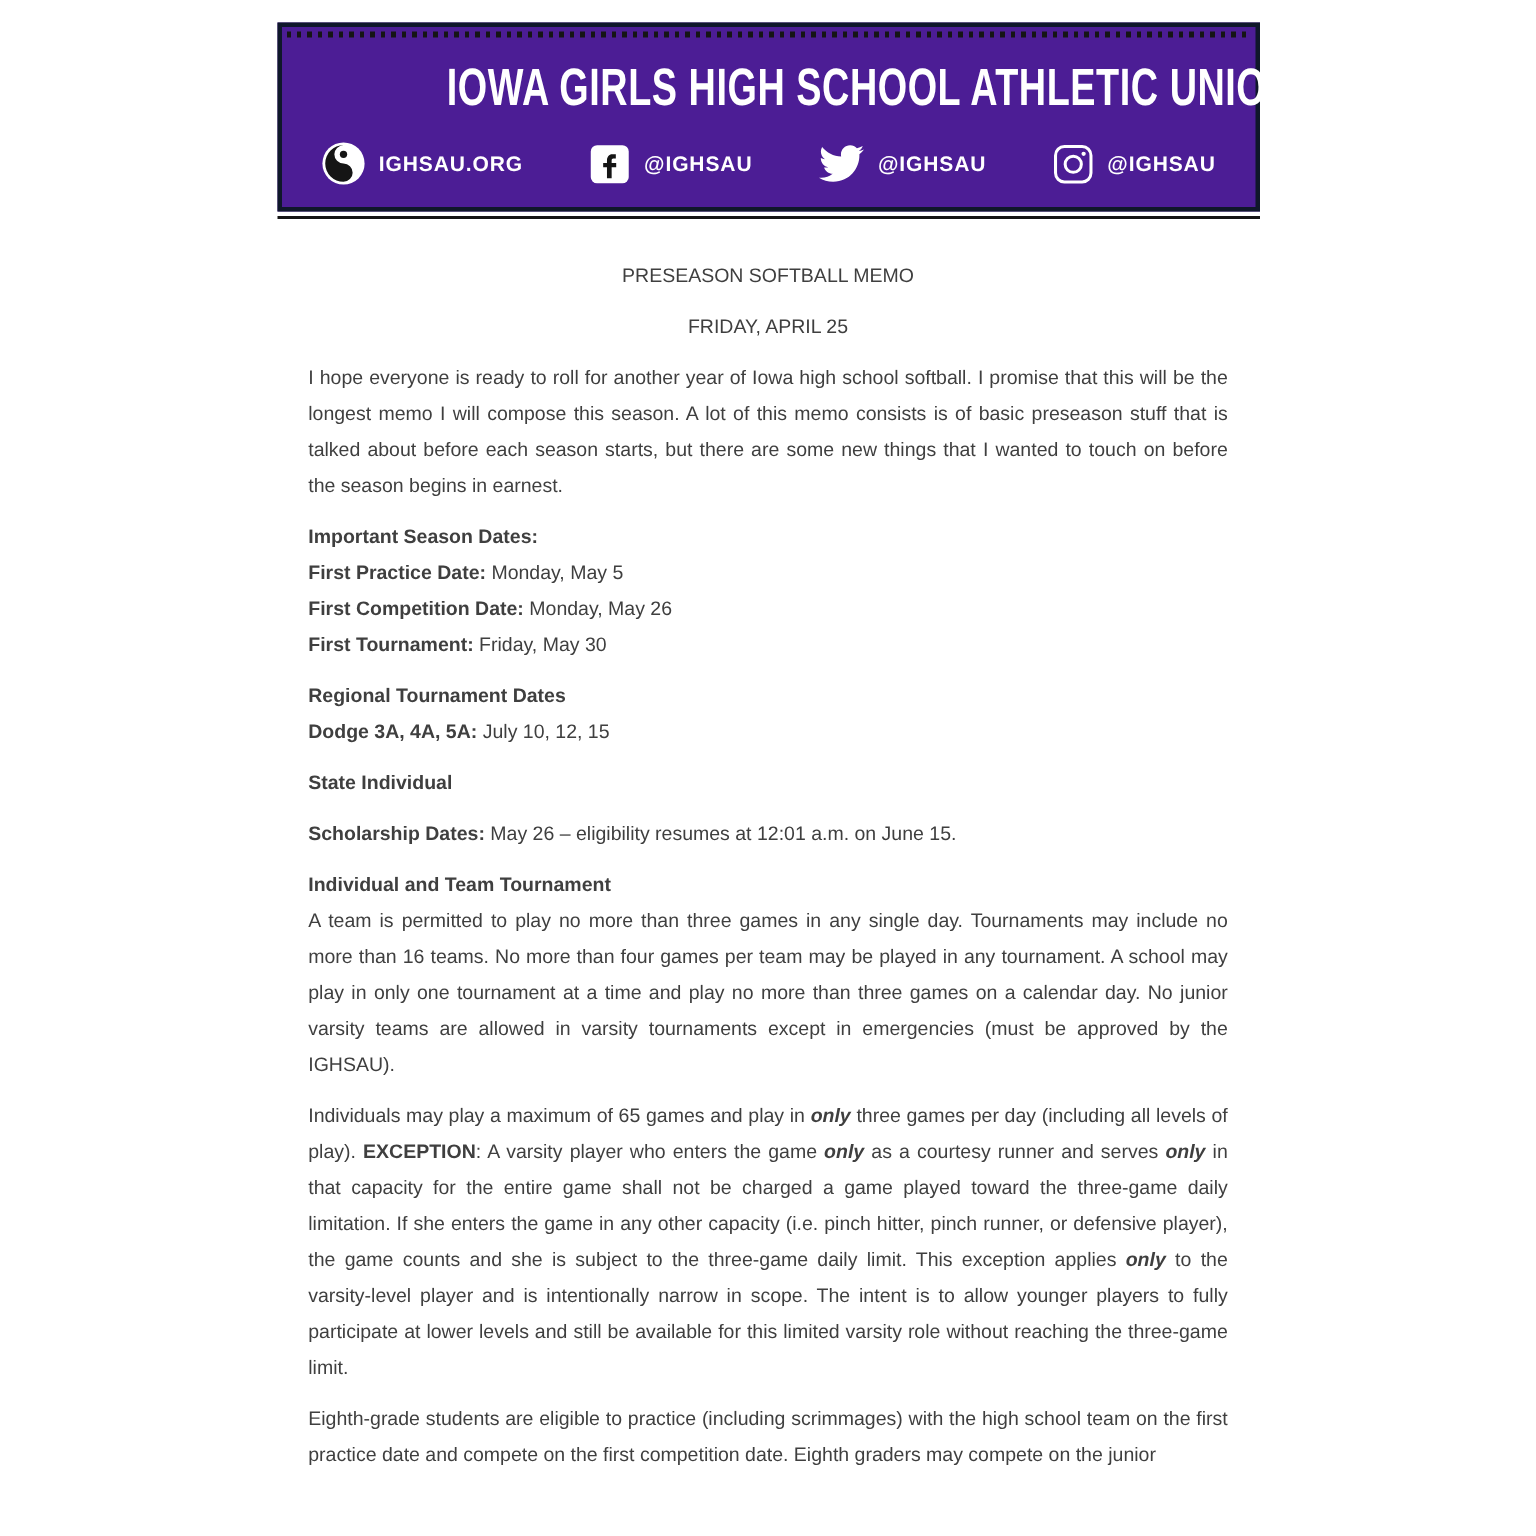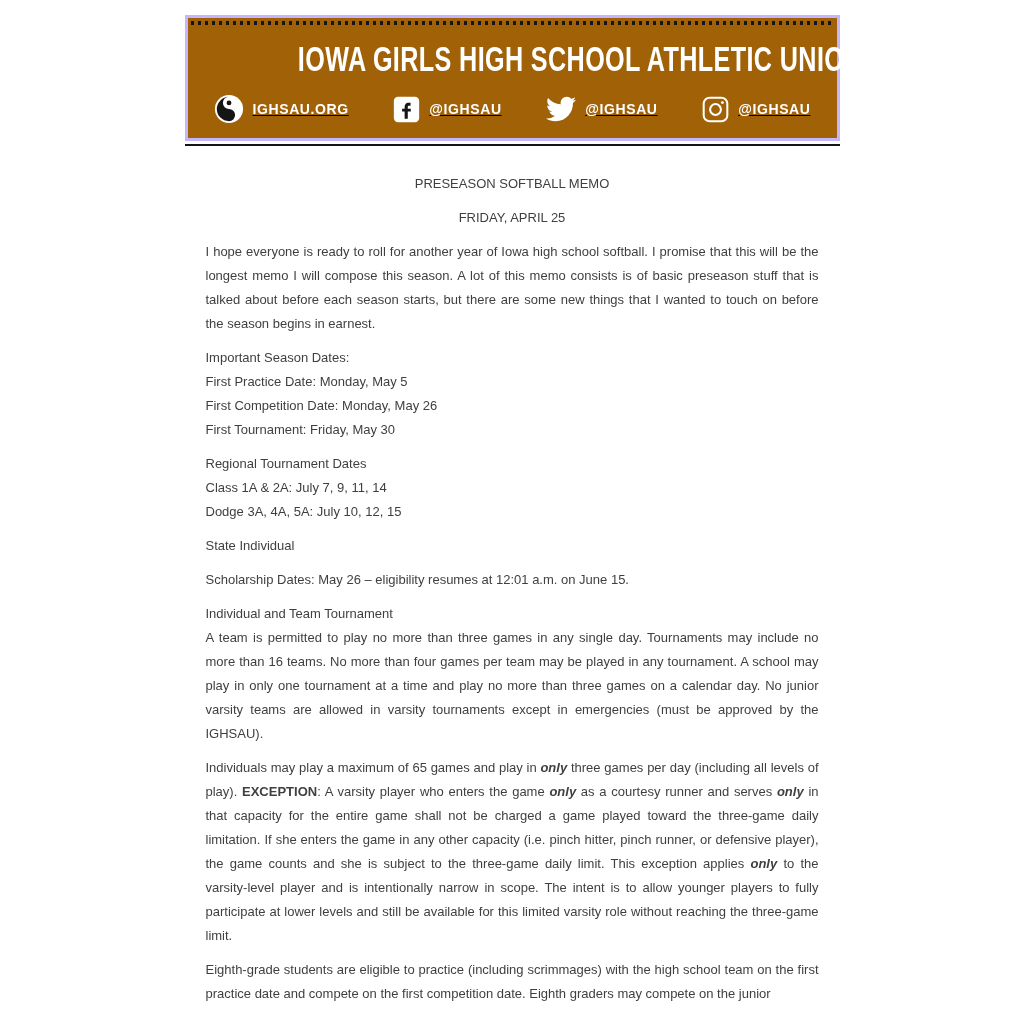--- a/index.html
+++ b/index.html
@@ -5,23 +5,22 @@
   * { margin:0; padding:0; box-sizing:border-box; }
   html, body {
     width:1024px; height:1024px; overflow:hidden;
     background:#ffffff;
     font-family:"Liberation Sans","DejaVu Sans",sans-serif;
   }
   .page { width:655px; margin:15px auto 0; }
 
   
   .header {
-    background:#a16207;
-    border:3px solid #c4b5fd;
-    text-decoration:underline;
+    background:#4c1d95;
+    border:3px solid #0f172a;
   }
   .header-dots {
     height:4px; margin:3px 3px 0;
     background-image:repeating-linear-gradient(90deg,#151515 0 3px, rgba(0,0,0,0) 3px 7px);
   }
   .brand-title { text-align:center; margin-top:13px; height:42px; line-height:42px; }
   .brand-title span {
     display:inline-block; white-space:nowrap;
     font-size:35px; font-weight:bold; color:#ffffff;
     letter-spacing:0.5px;
@@ -42,21 +41,21 @@
 
   
   .memo-body {
     padding:26px 21px 40px;
     color:#3f3f3f;
     font-size:13px; line-height:24px;
   }
   .center-line { text-align:center; margin:0 0 10px; }
   .para { text-align:justify; margin:0 0 10px; }
   .block { margin:0 0 10px; }
-  .b { font-weight:normal; }
+  .b { font-weight:bold; }
 </style>
 </head>
 <body>
 
 <div class="page">
 
   <div class="header">
     <div class="header-dots"></div>
 
     <div class="brand-title">
@@ -130,24 +129,20 @@
       </div>
       <div>
         <span class="b">First Tournament:</span>
         <span>Friday, May 30</span>
       </div>
     </div>
 
     <div class="block">
       <div class="b">Regional Tournament Dates</div>
       <div>
-        <span class="b">Class 1A &amp; 2A:</span>
-        <span>July 7, 9, 11, 14</span>
-      </div>
-      <div>
         <span class="b">Dodge 3A, 4A, 5A:</span>
         <span>July 10, 12, 15</span>
       </div>
     </div>
 
     <div class="block">
       <div class="b">State Individual</div>
     </div>
 
     <div class="block">

